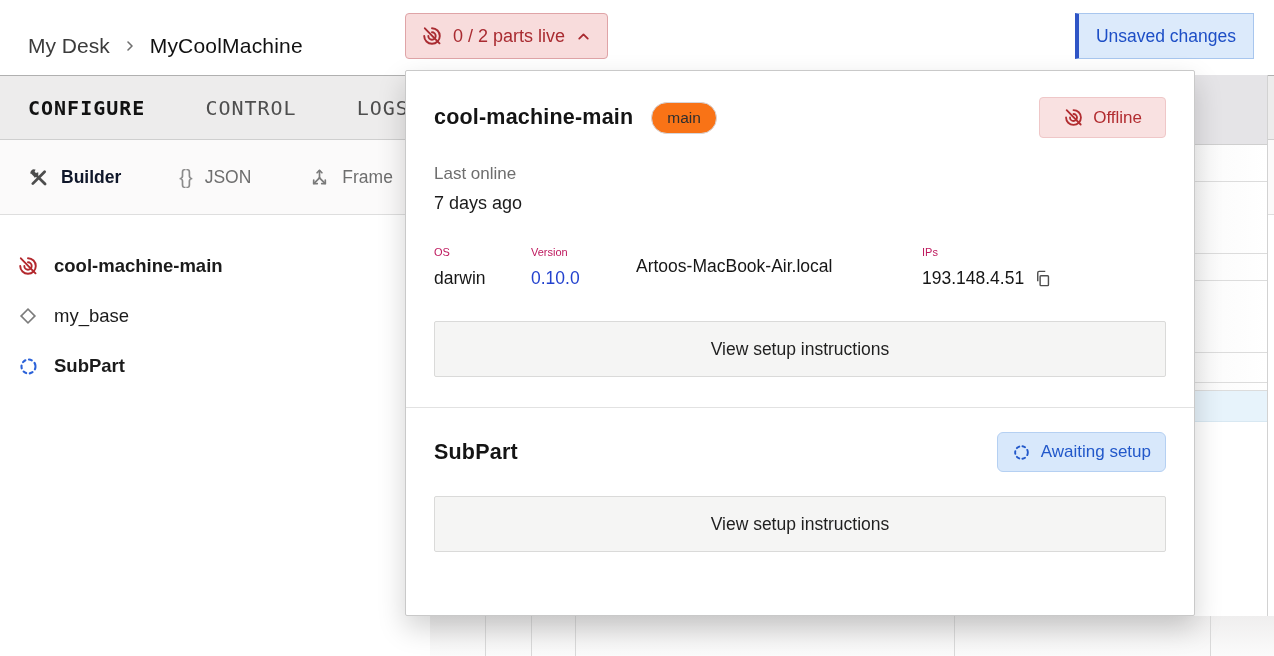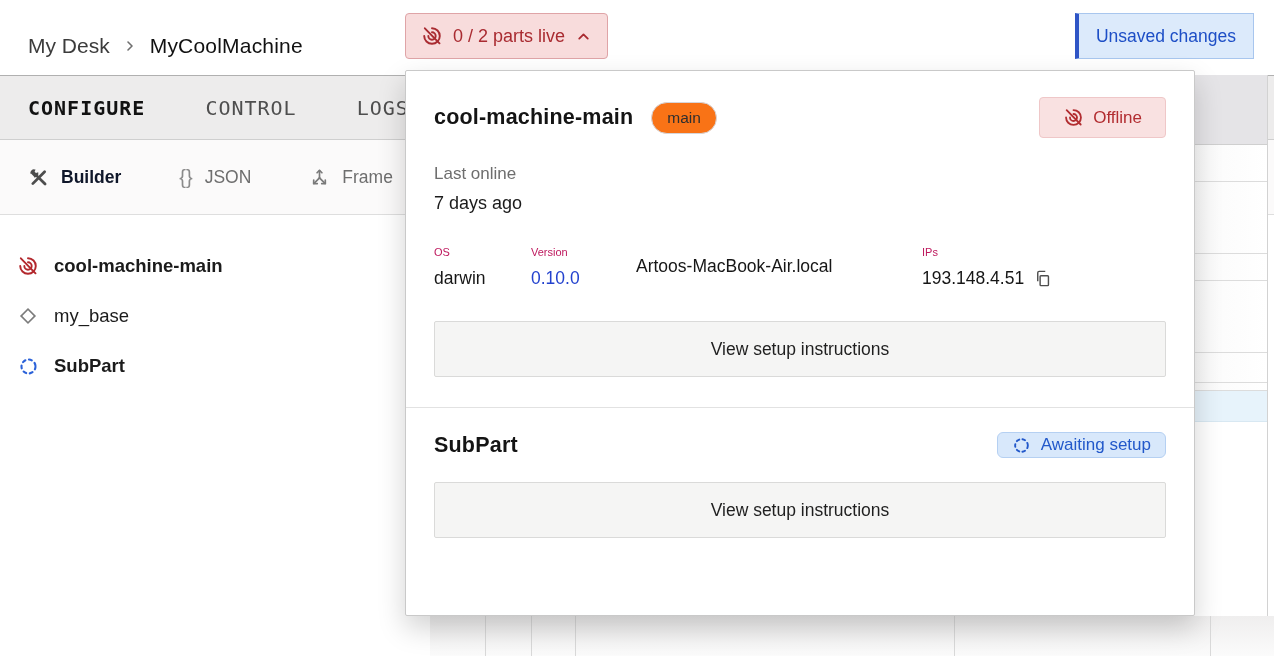--- a/index.html
+++ b/index.html
@@ -105,21 +105,21 @@
     background:#f5f5f4; border:1px solid #dadad9; border-radius:2px;
     font-size:17.5px; color:#1f1f1f; cursor:pointer;
     font-family:"Liberation Sans", sans-serif;
   }
   .panel-divider { margin:30px -28px 0; border-top:1px solid #e2e2e2; }
 
   .sub-head { display:flex; align-items:center; margin-top:24px; }
   .awaiting-badge {
     margin-left:auto; display:flex; align-items:center; gap:10px;
     background:#d8e8fb; border:1px solid #b5d0f2; border-radius:6px;
-    padding:2px 14px; color:#2258ca; font-size:17px;
+    padding:9px 14px; color:#2258ca; font-size:17px;
   }
   .awaiting-badge svg { display:block; }
   .setup-btn.second { margin-top:24px; }
 </style>
 </head>
 <body>
 
 <div class="app-header">
   <div class="breadcrumb">
     <span class="crumb-root">My Desk</span>

